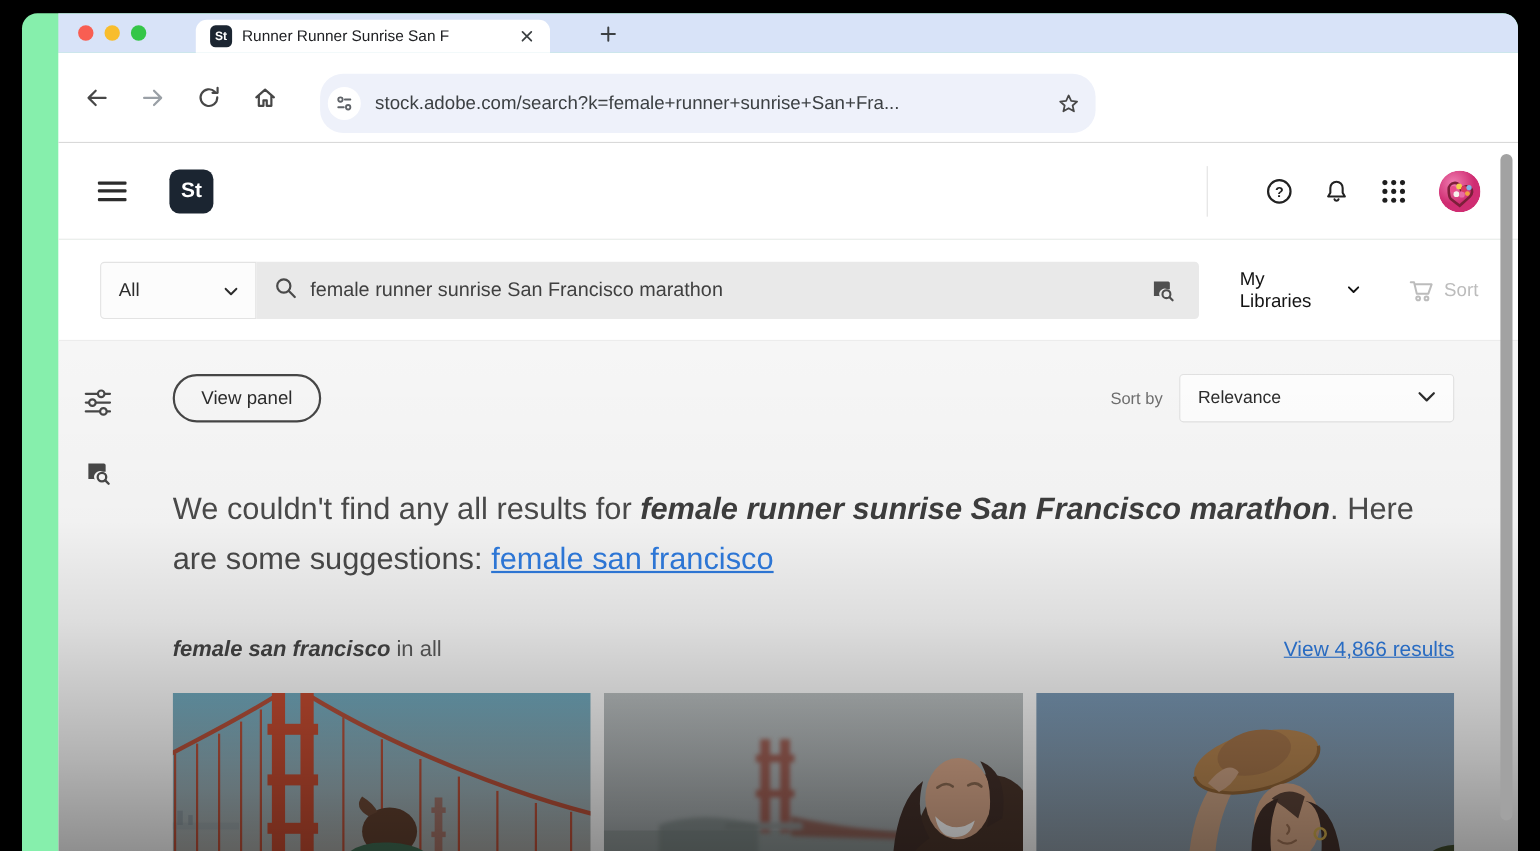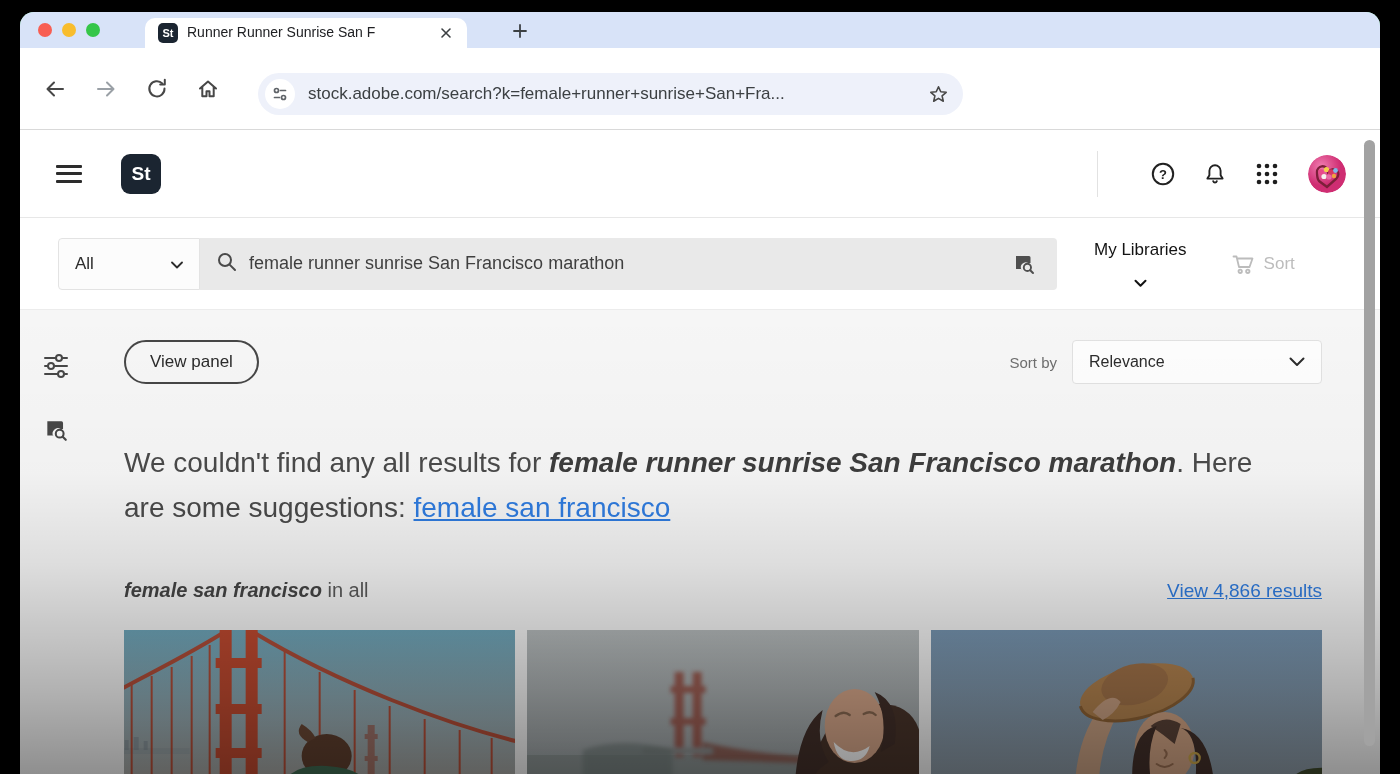--- a/index.html
+++ b/index.html
@@ -1,41 +1,41 @@
 <!DOCTYPE html>
 <html><head>
 <meta charset="utf-8">
 <style>
   * { margin:0; padding:0; box-sizing:border-box; }
   html,body { width:1400px; height:774px; background:#000; overflow:hidden;
               font-family:"Liberation Sans", sans-serif; }
 
   .window { position:absolute; left:20px; top:12px; width:1360px; height:762px;
-            border-radius:14px 14px 0 0; overflow:hidden; background:#86efac; }
+            border-radius:14px 14px 0 0; overflow:hidden; background:#86efac;padding-left:33px; }
 
   
   .tabstrip { height:36px; background:#d8e3f8; position:relative; }
   .traffic { position:absolute; left:18px; top:11px; display:flex; gap:10px; }
   .dot { width:14px; height:14px; border-radius:50%; }
   .dot.red{background:#f85e52;} .dot.yellow{background:#f8bd2d;} .dot.green{background:#35c648;}
   .tab { position:absolute; left:125px; top:6px; width:322px; height:30px; background:#fff;
          border-radius:10px 10px 0 0; display:flex; align-items:center; padding:0 12px 0 13px; }
   .favicon { width:20px; height:20px; border-radius:5px; background:#1b2531; color:#fff;
              font-size:11px; font-weight:bold; display:grid; place-items:center; flex:none; }
   .tab-title-wrap { position:relative; margin-left:9px; width:232px; overflow:hidden; height:18px; }
   .tab-title { font-size:14px; color:#202124; white-space:nowrap; }
   .tab-title-wrap::after { content:""; position:absolute; right:0; top:0; bottom:0; width:26px;
              background:linear-gradient(90deg, rgba(255,255,255,0), #fff); }
   .tab-close { margin-left:auto; display:grid; place-items:center; width:18px; height:18px; cursor:pointer; }
   .newtab { position:absolute; left:488px; top:7px; width:24px; height:24px; display:grid; place-items:center; }
 
   .toolbar { height:82px; background:#fff; border-bottom:1px solid #d9d9d9;
              display:flex; align-items:center; padding:0 22px; }
   .navbtn { width:26px; height:26px; margin-right:25px; display:grid; place-items:center; }
-  .omnibox { margin-left:12px; width:705px; height:42px; border-radius:21px; background:#eef1fa;
+  .omnibox { margin-left:12px; width:705px; height:54px; border-radius:21px; background:#eef1fa;
              display:flex; align-items:center; padding:0 14px 0 7px;margin-top:11px; }
   .site-chip { width:30px; height:30px; border-radius:50%; background:#fff; display:grid; place-items:center; flex:none; }
   .url { margin-left:13px; font-size:17px; color:#3c4043; white-space:nowrap; }
   .omni-star { margin-left:auto; display:grid; place-items:center; }
 
   
   .site-header { height:88px; background:#fff; border-bottom:1px solid #e7e7e7;
                  display:flex; align-items:center; padding:0 34px 0 36px; }
   .hamburger { width:26px; height:18px; display:flex; flex-direction:column; justify-content:space-between; cursor:pointer; }
   .hamburger div { height:3px; background:#2c2c2c; border-radius:1px; }
@@ -51,21 +51,21 @@
                 display:flex; align-items:center; padding:0 36px 0 38px; }
   .search-bar { display:flex; width:999px; height:52px; flex:none; }
   .scope { width:142px; background:#fcfcfc; border:1px solid #e3e3e3; border-radius:4px 0 0 4px;
            display:flex; align-items:center; padding:0 16px; font-size:17px; color:#2c2c2c; cursor:pointer; }
   .scope .chev { margin-left:auto; }
   .query-field { flex:1; background:#e9e9e9; border-radius:0 4px 4px 0;
                  display:flex; align-items:center; padding:0 16px 0 16px; }
   .query-text { margin-left:12px; font-size:18px; color:#3f3f3f; white-space:nowrap; }
   .vsearch-btn { margin-left:auto; display:grid; place-items:center; width:34px; height:34px; cursor:pointer; }
   .libraries { margin-left:37px; display:flex; align-items:center; gap:19px; font-size:17px;
-               color:#131313; font-weight:500; cursor:pointer;flex-direction:column; }
+               color:#131313; font-weight:500; cursor:pointer; }
   .cart { margin-left:44px; display:flex; align-items:center; gap:8px; font-size:17px; color:#bcbcbc; cursor:pointer; }
 
   
   .content { position:relative; height:464px; background:#f6f6f6; overflow:hidden; }
   .dim { position:absolute; inset:0; z-index:6; pointer-events:none;
          background:linear-gradient(180deg, rgba(0,0,0,0) 0%, rgba(0,0,0,0.02) 35%,
                     rgba(0,0,0,0.10) 55%, rgba(0,0,0,0.28) 82%, rgba(0,0,0,0.42) 100%); }
   .rail { position:absolute; left:0; top:0; width:72px; height:100%; }
   .rail-icon { position:absolute; left:22px; width:28px; height:28px; display:grid; place-items:center; cursor:pointer; }
   .rail-icon.filters { top:42px; } .rail-icon.vsearch { top:106px; }

